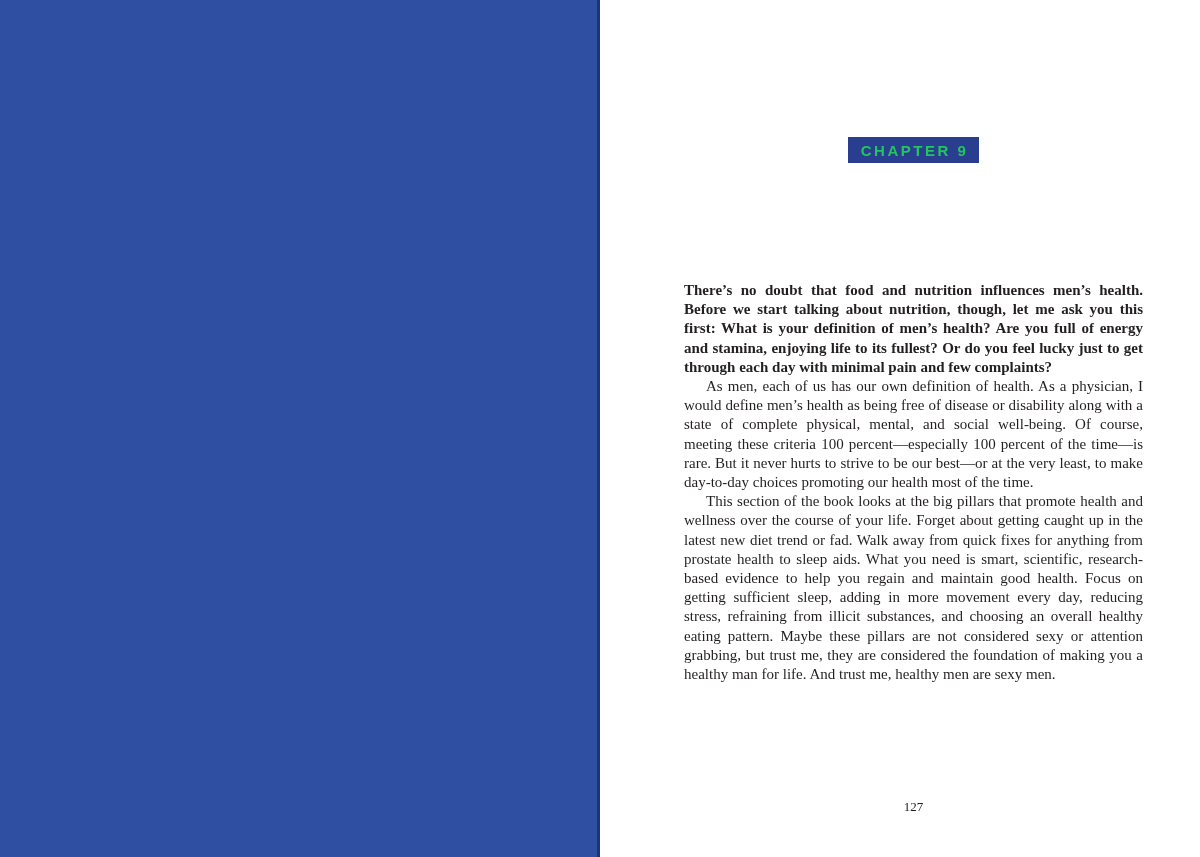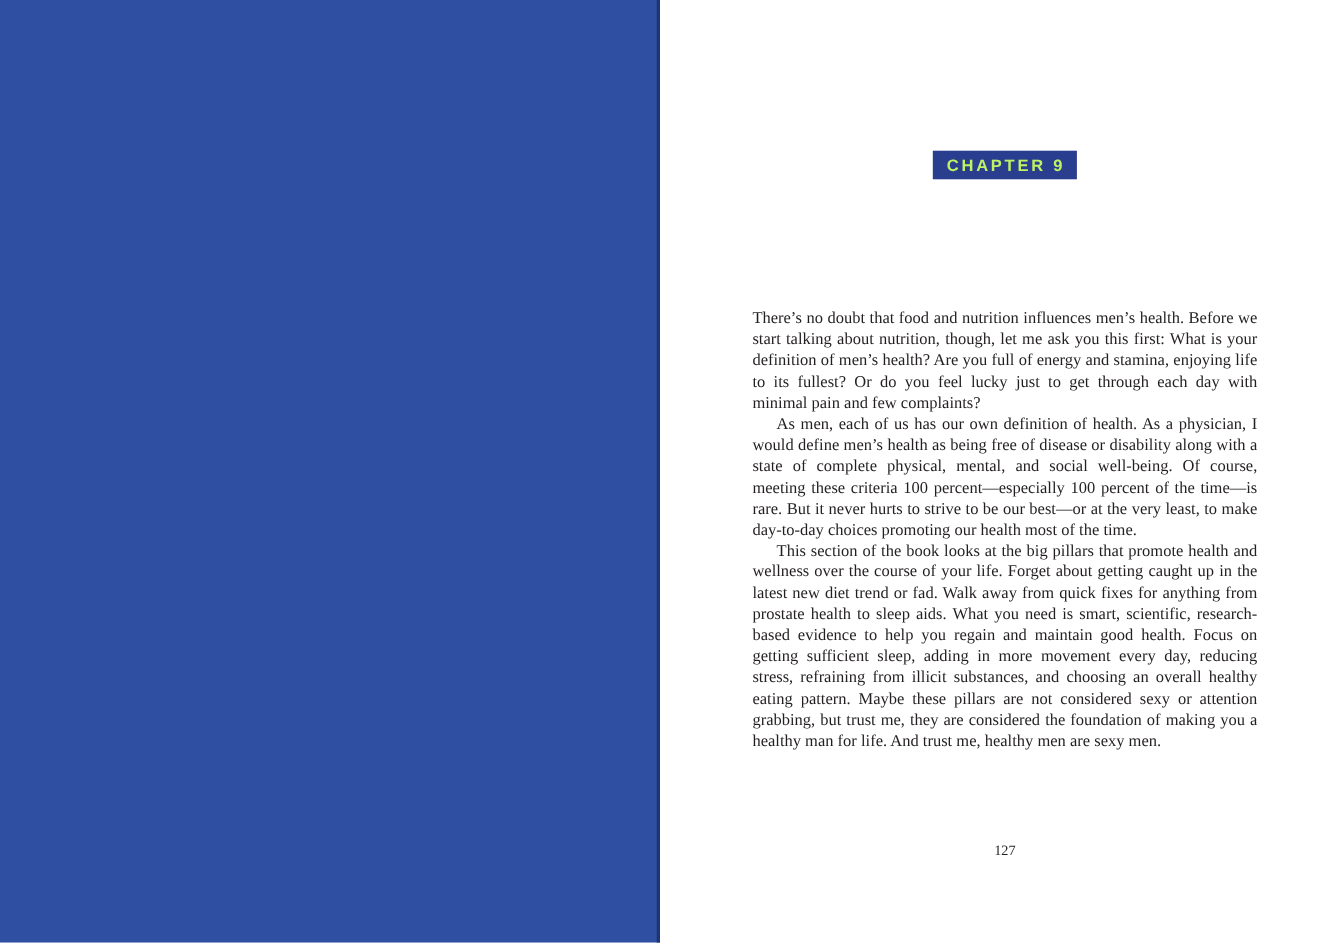--- a/index.html
+++ b/index.html
@@ -38,21 +38,21 @@
   .badge-row {
     position: absolute;
     top: 137px;
     left: 84px;
     width: 459px;
     text-align: center;
   }
   .chapter-badge {
     display: inline-block;
     background: #2a3e90;
-    color: #bef264;
+    color: #22c55e;
     font-family: "Liberation Sans", sans-serif;
     font-size: 15px;
     font-weight: 600;
     letter-spacing: 2.5px;
     line-height: 1;
     padding: 6px 11px 5px 13px;
   }
   .chapter-title {
     position: absolute;
     top: 178px;
@@ -75,24 +75,25 @@
     line-height: 19.2px;
     color: #231f20;
     text-align: justify;
   }
   .body-text p {
     margin: 0;
     text-indent: 22px;
   }
   .body-text p.first {
     text-indent: 0;
+    font-weight: bold;
   }
   .page-number {
     position: absolute;
-    top: 765px;
+    top: 799px;
     left: 84px;
     width: 459px;
     text-align: center;
     font-family: "Liberation Serif", serif;
     font-size: 13px;
     color: #231f20;
   }
 </style>
 </head>
 <body>

